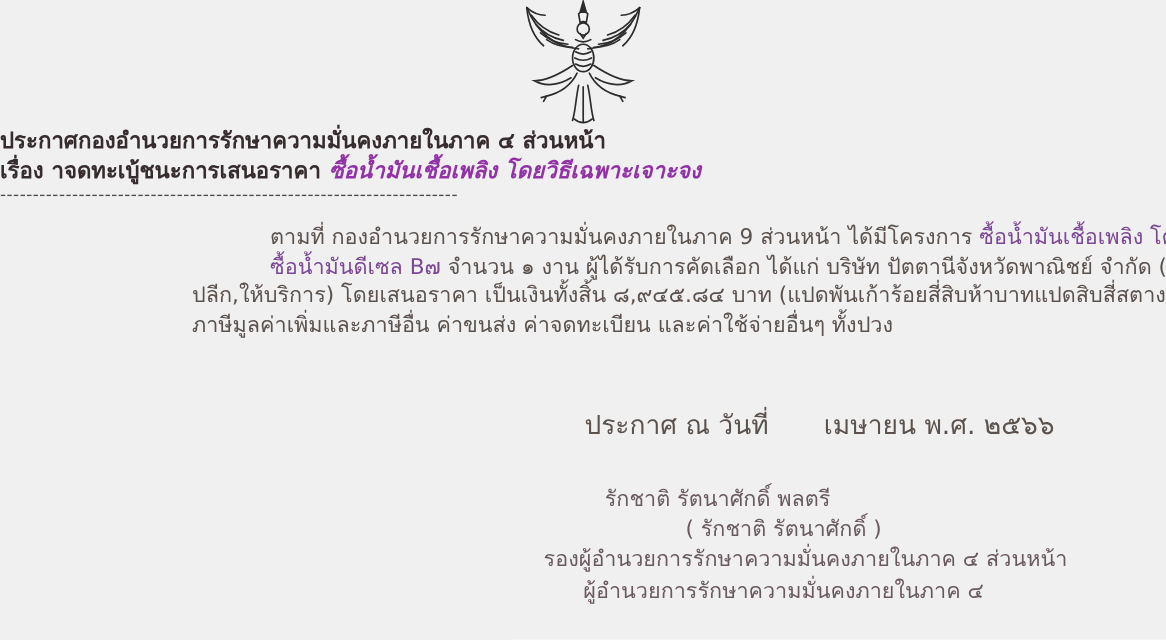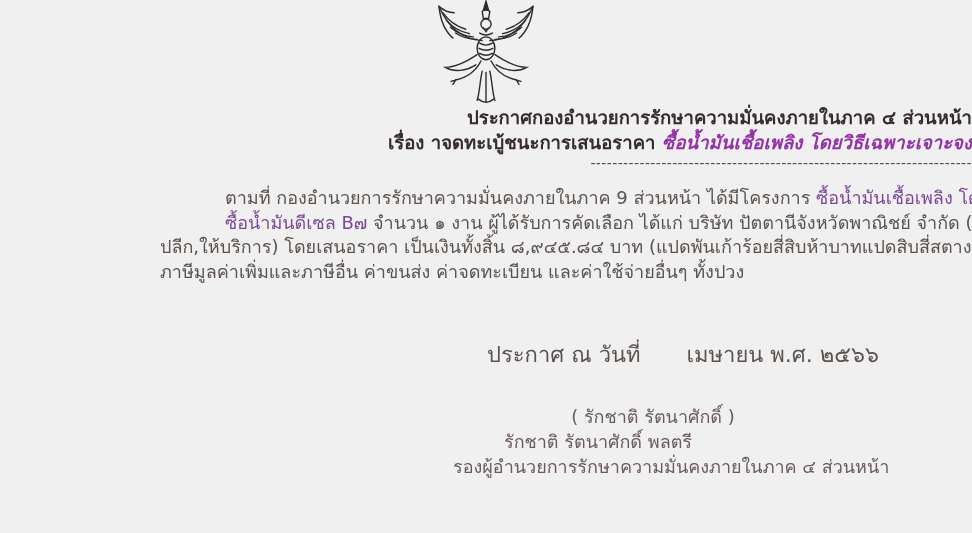--- a/index.html
+++ b/index.html
@@ -9,21 +9,21 @@
     background:var(--page-bg,#f0f0f1);
     font-family:"DejaVu Sans",sans-serif;
     overflow:hidden;
   }
   .emblem{
     position:absolute;top:0;left:50%;transform:translateX(-50%);
     width:140px;height:108px;
   }
   .centered{
     position:absolute;left:0;width:100%;
-    text-align:right;white-space:nowrap;
+    text-align:left;white-space:nowrap;
   }
   .title-line{
     font-weight:bold;font-size:18.5px;line-height:25px;
     color:var(--title,#362b2d);
   }
   .title1{top:105px;}
   .title2{top:130px;}
   .hl-title{color:var(--hl-title,#9331a8);font-style:italic;}
   .separator{
     top:155px;font-size:14px;letter-spacing:0.4px;
@@ -124,18 +124,19 @@
     <div class="line">
       <span>ภาษีมูลค่าเพิ่มและภาษีอื่น ค่าขนส่ง ค่าจดทะเบียน และค่าใช้จ่ายอื่นๆ ทั้งปวง</span>
     </div>
   </div>
 
   <div class="date-line">
     <span>ประกาศ ณ วันที่</span><span class="date-gap"></span><span>เมษายน พ.ศ. ๒๕๖๖</span>
   </div>
 
   <div class="signature">
+    <span class="sig-line sig-line1">รักชาติ รัตนาศักดิ์ พลตรี</span>
     <span class="sig-line">( รักชาติ  รัตนาศักดิ์ )</span>
-    <span class="sig-line sig-line1">รักชาติ รัตนาศักดิ์ พลตรี</span>
     <span class="sig-line">รองผู้อำนวยการรักษาความมั่นคงภายในภาค ๔ ส่วนหน้า</span>
+    <span class="sig-line">ผู้อำนวยการรักษาความมั่นคงภายในภาค ๔</span>
   </div>
 
 </div>
 
 </body></html>

